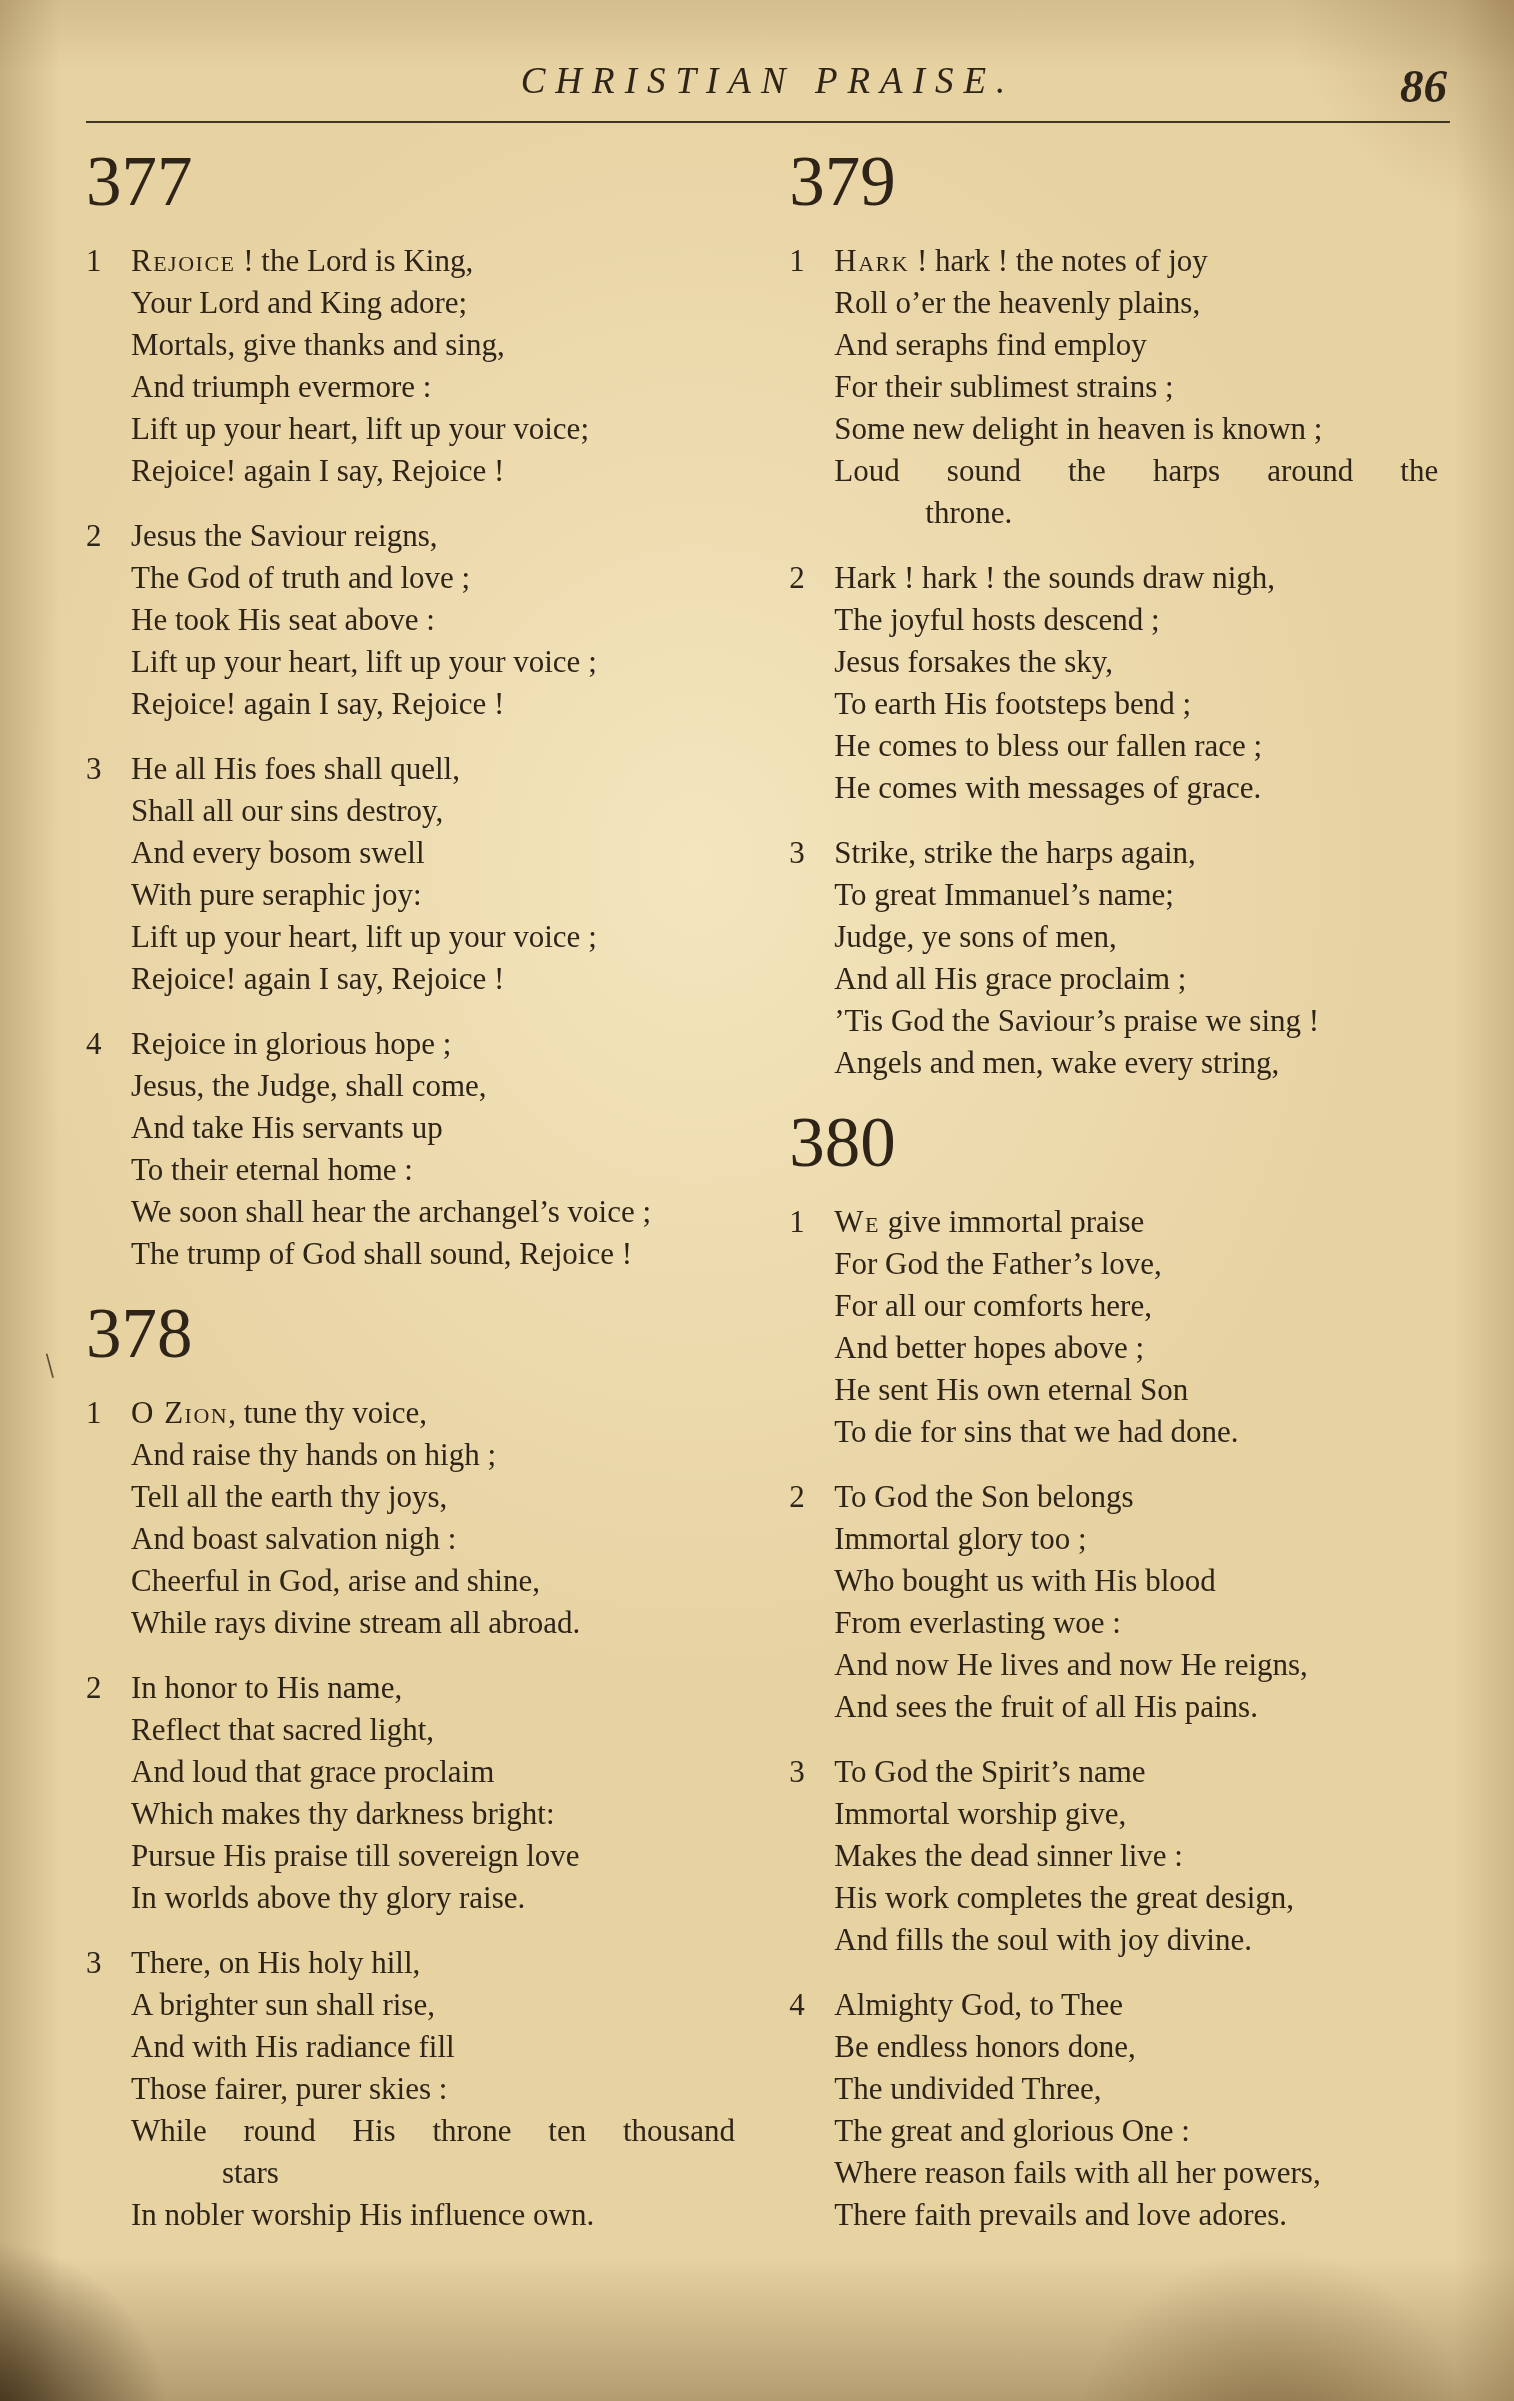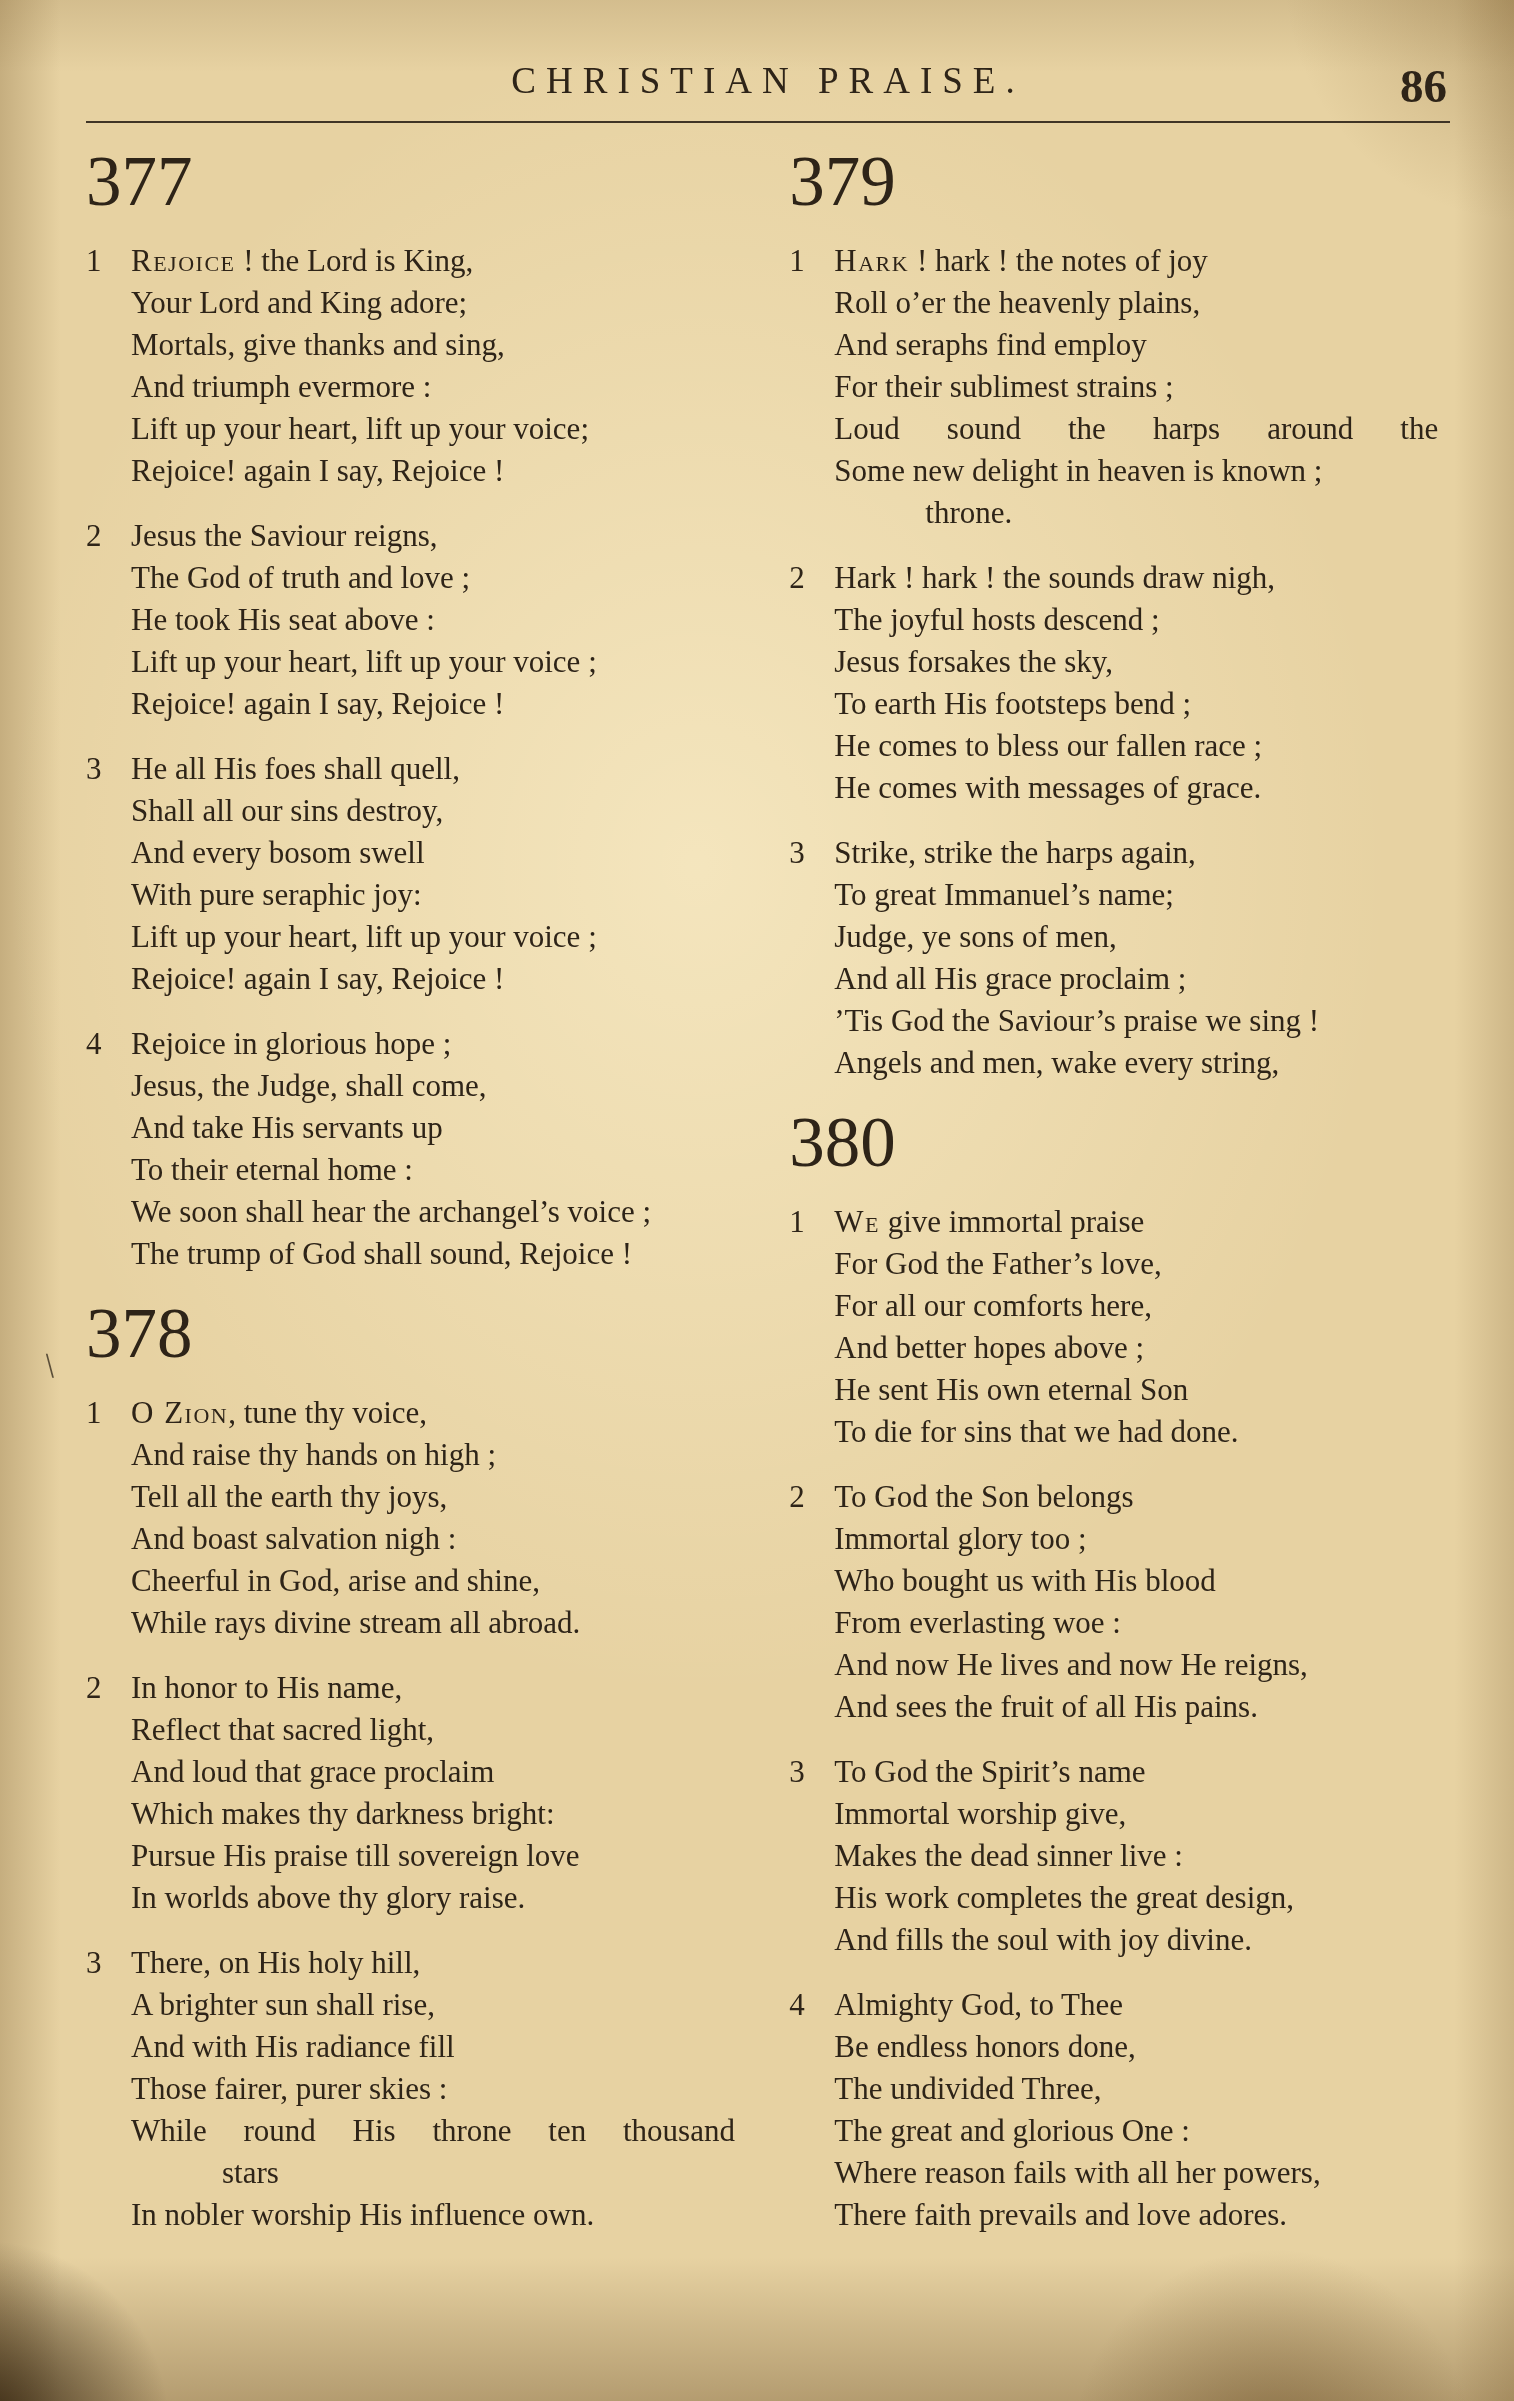--- a/index.html
+++ b/index.html
@@ -22,21 +22,21 @@
       radial-gradient(circle 184px at -1% 101%, rgba(40,26,8,0.85), rgba(40,26,8,0) 100%),
       radial-gradient(circle 200px at 84% 102%, rgba(92,64,26,0.45), rgba(92,64,26,0) 100%),
       radial-gradient(circle 246px at 101% -1%, rgba(120,88,40,0.35), rgba(120,88,40,0) 100%),
       linear-gradient(90deg, rgba(110,80,36,0.28) 0%, rgba(110,80,36,0) 4%, rgba(110,80,36,0) 96%, rgba(110,80,36,0.22) 100%),
       linear-gradient(0deg, rgba(96,68,30,0.38) 0%, rgba(96,68,30,0) 6%),
       linear-gradient(180deg, rgba(110,80,36,0.16) 0%, rgba(110,80,36,0) 3%);
     padding: 54px 65px 0 86px;
     display: flex;
     flex-direction: column;
   }
-  .header { position: relative; flex: 0 0 auto; height: 55px; }
+  .header { position: relative; flex: 0 0 auto; height: 55px; font-style: italic; }
   .title {
     position: absolute; left: 0; right: 0; top: 4.6px;
     text-align: center;
     font-size: 37px;
     letter-spacing: 10px;
     white-space: nowrap;
   }
   .page-num {
     position: absolute; right: 3.1px; top: 4.6px;
     font-size: 47px;
@@ -184,22 +184,22 @@
     <div class="col right" id="col-right">
         <section class="hymn">
           <div class="hymn-number">379</div>
           <div class="stanza">
             <span class="verse-num">1</span>
             <div class="lines">
               <div class="line"><span class="lead">Hark</span> ! hark ! the notes of joy</div>
               <div class="line">Roll o’er the heavenly plains,</div>
               <div class="line">And seraphs find employ</div>
               <div class="line">For their sublimest strains ;</div>
+              <div class="line">Some new delight in heaven is known ;</div>
               <div class="line just">Loud sound the harps around the</div>
-              <div class="line">Some new delight in heaven is known ;</div>
               <div class="line cont">throne.</div>
             </div>
           </div>
           <div class="stanza">
             <span class="verse-num">2</span>
             <div class="lines">
               <div class="line">Hark ! hark ! the sounds draw nigh,</div>
               <div class="line">The joyful hosts descend ;</div>
               <div class="line">Jesus forsakes the sky,</div>
               <div class="line">To earth His footsteps bend ;</div>

